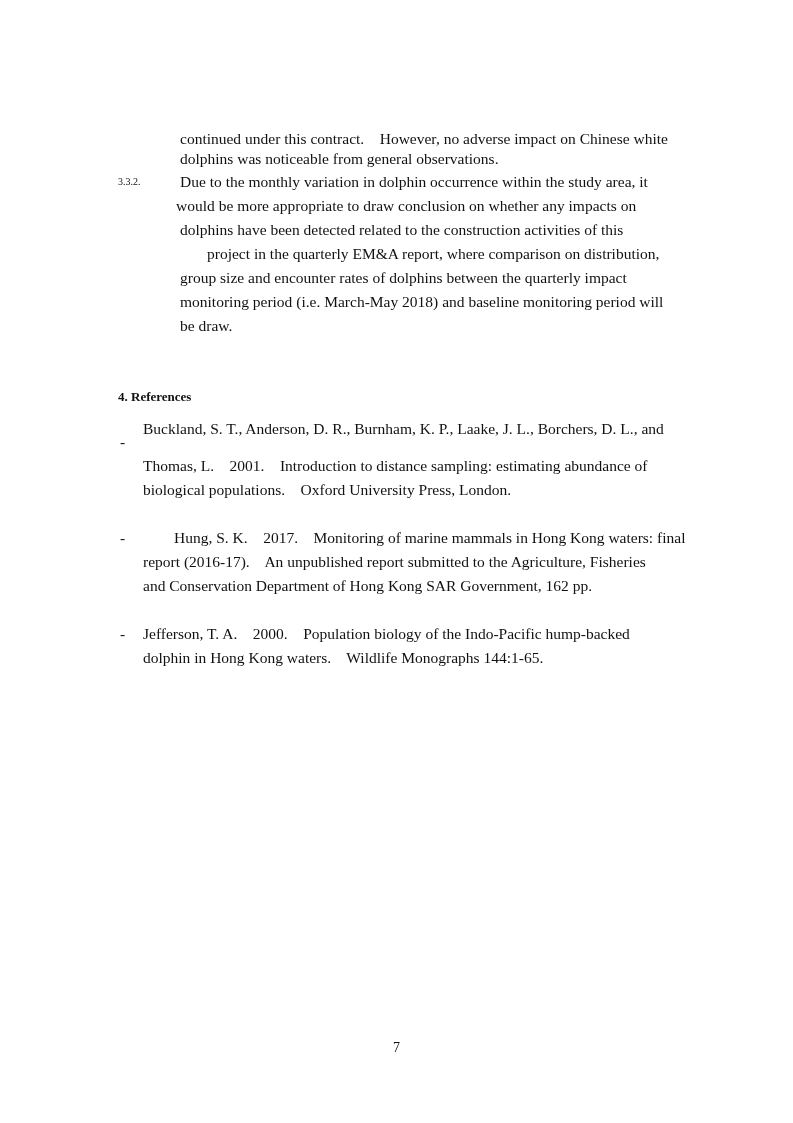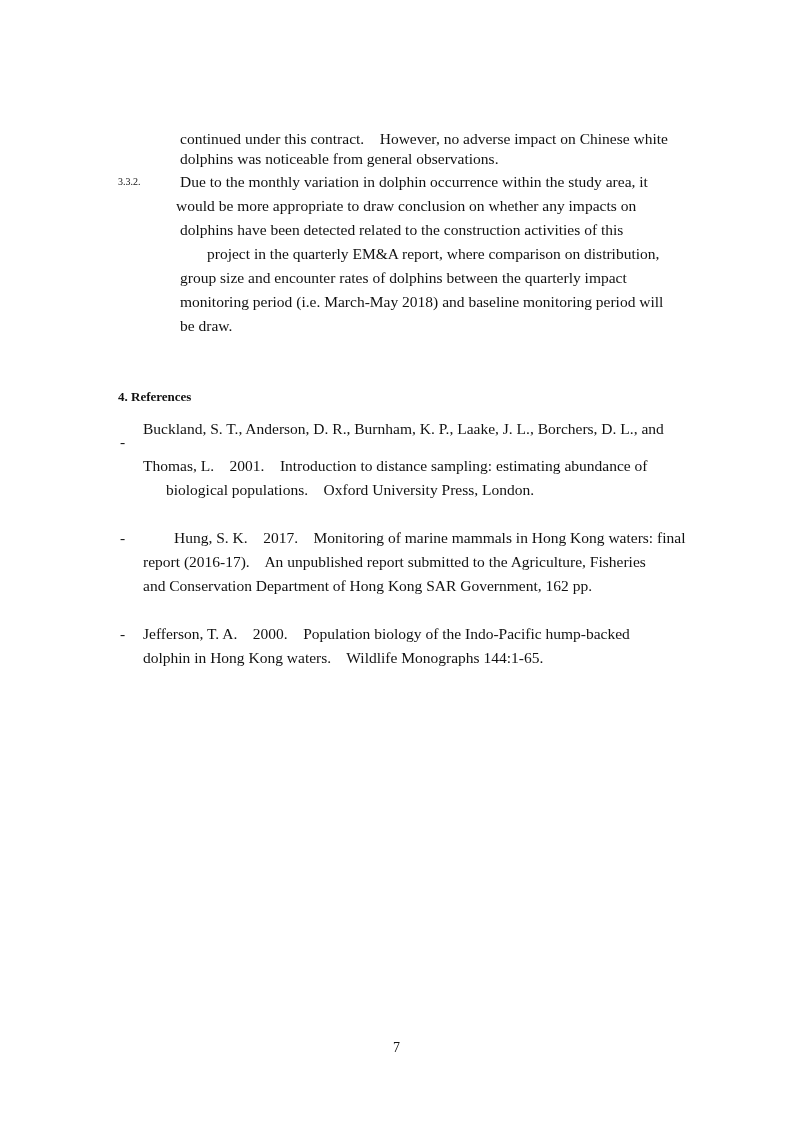--- a/index.html
+++ b/index.html
@@ -29,21 +29,21 @@
   <div class="line" style="left:180px; top:290px;">monitoring period (i.e. March-May 2018) and baseline monitoring period will</div>
   <div class="line" style="left:180px; top:314px;">be draw.</div>
 </div>
 
 <div class="heading" style="left:118px; top:385px;">4.  References</div>
 
 <div>
   <div class="dash" style="left:120px; top:430px;">-</div>
   <div class="line" style="left:143px; top:417px;">Buckland, S. T., Anderson, D. R., Burnham, K. P., Laake, J. L., Borchers, D. L., and</div>
   <div class="line" style="left:143px; top:454px;text-align:center;">Thomas, L.    2001.    Introduction to distance sampling: estimating abundance of</div>
-  <div class="line" style="left:143px; top:478px;margin-left:23px;">biological populations.    Oxford University Press, London.</div>
+  <div class="line" style="left:143px; top:478px;">biological populations.    Oxford University Press, London.</div>
 </div>
 
 <div>
   <div class="dash" style="left:120px; top:526px;">-</div>
   <div class="line" style="left:143px; top:526px;margin-left:31px;">Hung, S. K.    2017.    Monitoring of marine mammals in Hong Kong waters: final</div>
   <div class="line" style="left:143px; top:550px;">report (2016-17).    An unpublished report submitted to the Agriculture, Fisheries</div>
   <div class="line" style="left:143px; top:574px;">and Conservation Department of Hong Kong SAR Government, 162 pp.</div>
 </div>
 
 <div>

